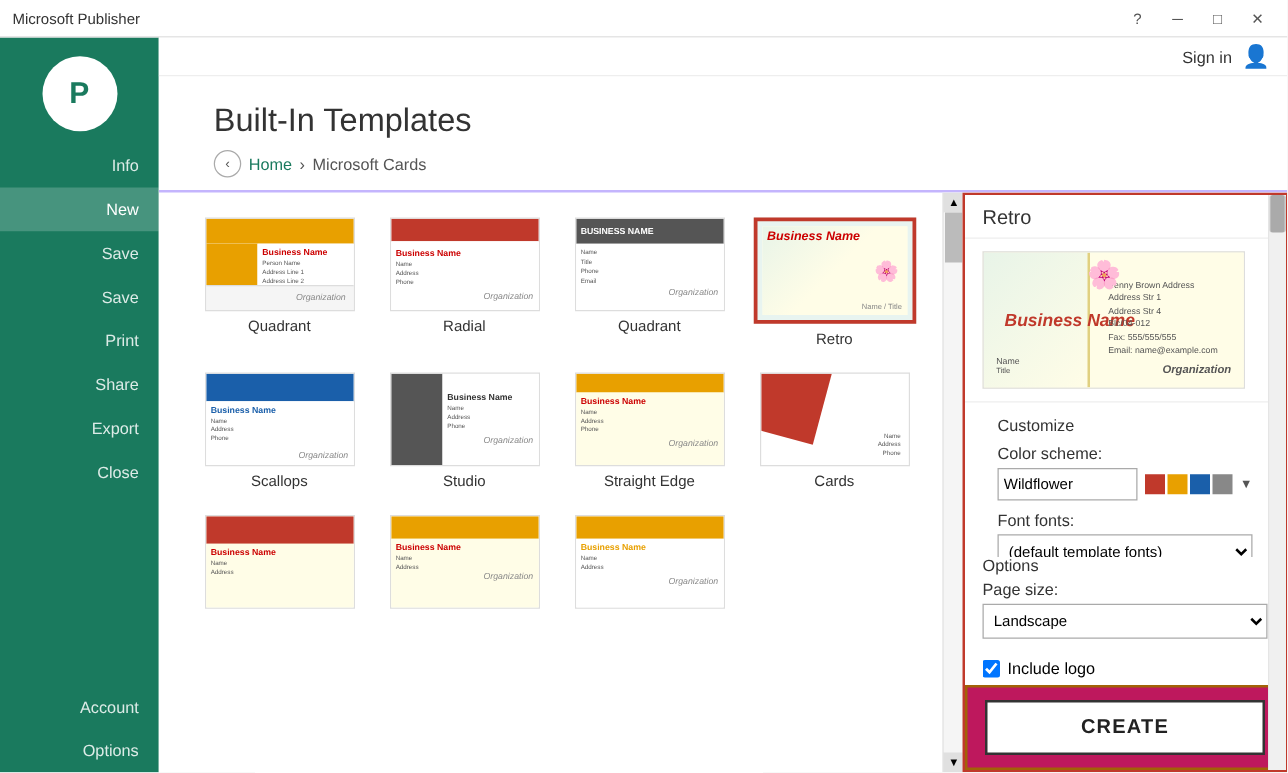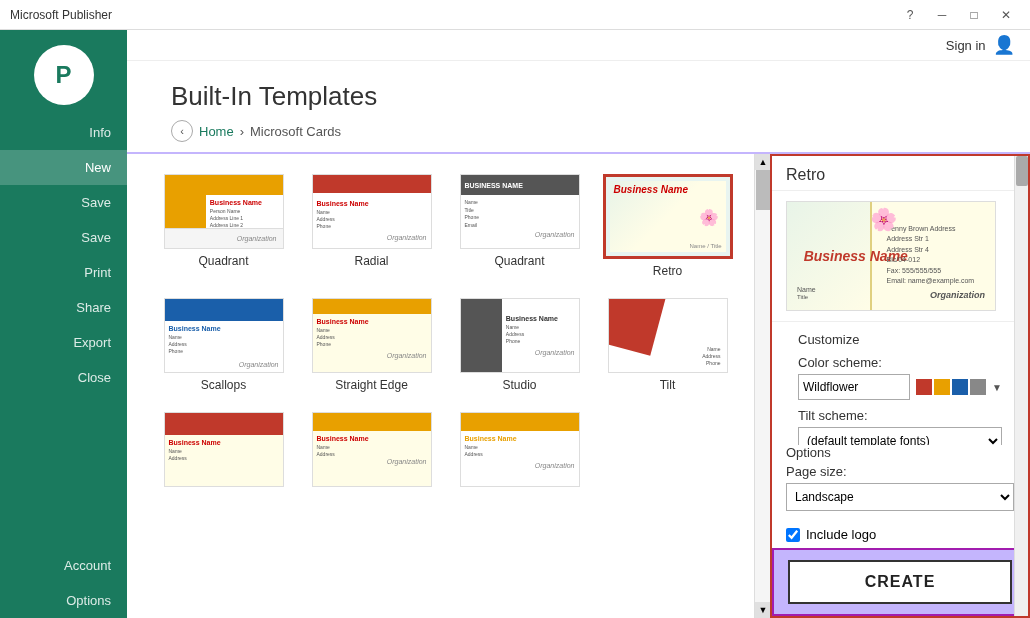--- a/index.html
+++ b/index.html
@@ -145,23 +145,23 @@
       width: 100%; height: 28px; border: 1px solid #aaa;
       font-size: 12px; padding: 0 4px; background: #fff; cursor: pointer;
     }
     .options-section { padding: 0 14px 10px; }
     .options-title { font-size: 13px; color: #333; font-weight: 500; margin-bottom: 4px; }
     .options-label { font-size: 13px; color: #333; margin-bottom: 4px; }
     .checkbox-row { display: flex; align-items: center; gap: 6px; padding: 6px 14px; }
     .checkbox-row input { width: 14px; height: 14px; cursor: pointer; }
     .create-btn-area {
       padding: 10px 14px;
-      border: 2px solid #a21caf;
+      border: 2px solid #a16207;
       margin: 0 0 0 0;
-      background: #c4b5fd;
+      background: #be185d;
     }
     .create-btn {
       width: 100%; height: 44px;
       background: #fff;
       border: 2px solid #333;
       font-size: 16px;
       font-weight: 600;
       letter-spacing: 1px;
       cursor: pointer;
       color: #222;
@@ -340,55 +340,55 @@
                   <div style="font-size:5px;color:#555;line-height:1.4;">Name<br>Address<br>Phone</div>
                   <div style="margin-top:auto;text-align:right;font-size:7px;color:#888;font-style:italic;">Organization</div>
                 </div>
               </div>
             </div>
             <div class="template-name">Scallops</div>
           </div>
 
           <div class="template-item">
             <div class="template-thumb">
+              <div style="width:100%;height:100%;background:#fff;display:flex;">
+                <div style="width:35%;background:#555;"></div>
+                <div style="flex:1;background:#fff;padding:4px;display:flex;flex-direction:column;justify-content:center;">
+                  <div style="font-size:7px;font-weight:bold;color:#333;margin-bottom:2px;">Business Name</div>
+                  <div style="font-size:5px;color:#555;line-height:1.4;">Name<br>Address<br>Phone</div>
+                  <div style="margin-top:4px;text-align:right;font-size:7px;color:#888;font-style:italic;">Organization</div>
+                </div>
+              </div>
+            </div>
+            <div class="template-name">Studio</div>
+          </div>
+
+          <div class="template-item">
+            <div class="template-thumb">
               <div style="width:100%;height:100%;background:#fffde7;display:flex;flex-direction:column;">
                 <div style="height:20%;background:#e8a000;"></div>
                 <div style="flex:1;background:#fffde7;padding:4px;">
                   <div style="font-size:7px;font-weight:bold;color:#c00;margin-bottom:2px;">Business Name</div>
                   <div style="font-size:5px;color:#555;line-height:1.4;">Name<br>Address<br>Phone</div>
                   <div style="margin-top:4px;text-align:right;font-size:7px;color:#888;font-style:italic;">Organization</div>
                 </div>
               </div>
             </div>
             <div class="template-name">Straight Edge</div>
           </div>
 
           <div class="template-item">
             <div class="template-thumb">
-              <div style="width:100%;height:100%;background:#fff;display:flex;">
-                <div style="width:35%;background:#555;"></div>
-                <div style="flex:1;background:#fff;padding:4px;display:flex;flex-direction:column;justify-content:center;">
-                  <div style="font-size:7px;font-weight:bold;color:#333;margin-bottom:2px;">Business Name</div>
-                  <div style="font-size:5px;color:#555;line-height:1.4;">Name<br>Address<br>Phone</div>
-                  <div style="margin-top:4px;text-align:right;font-size:7px;color:#888;font-style:italic;">Organization</div>
-                </div>
-              </div>
-            </div>
-            <div class="template-name">Studio</div>
-          </div>
-
-          <div class="template-item">
-            <div class="template-thumb">
               <div style="width:100%;height:100%;background:#fff;overflow:hidden;position:relative;">
                 <div style="position:absolute;top:-10px;left:-10px;width:60px;height:60px;background:#c0392b;transform:rotate(15deg);"></div>
                 <div style="position:absolute;bottom:5px;right:6px;font-size:5px;color:#555;text-align:right;line-height:1.4;">Name<br>Address<br>Phone</div>
                 <div style="position:absolute;bottom:5px;right:6px;margin-top:4px;font-size:7px;color:#888;font-style:italic;top:50%;"></div>
               </div>
             </div>
-            <div class="template-name">Tilt</div>
+            <div class="template-name">Cards</div>
           </div>
 
           <div class="template-item">
             <div class="template-thumb">
               <div style="width:100%;height:100%;background:#fffde7;display:flex;flex-direction:column;">
                 <div style="height:30%;background:#c0392b;"></div>
                 <div style="flex:1;background:#fffde7;padding:4px;">
                   <div style="font-size:7px;font-weight:bold;color:#c00;margin-bottom:2px;">Business Name</div>
                   <div style="font-size:5px;color:#555;line-height:1.4;">Name<br>Address</div>
                 </div>
@@ -461,21 +461,21 @@
             </div>
             <div class="color-swatches">
               <div class="swatch" style="background:#c0392b;"></div>
               <div class="swatch" style="background:#e8a000;"></div>
               <div class="swatch" style="background:#1a5faa;"></div>
               <div class="swatch" style="background:#888;"></div>
             </div>
             <span class="dropdown-arrow">▼</span>
           </div>
 
-          <div class="panel-label">Tilt scheme:</div>
+          <div class="panel-label">Font fonts:</div>
           <select class="panel-select">
             <option>(default template fonts)</option>
           </select>
 
           
           
         </div>
 
         <div class="options-section">
           <div class="options-title">Options</div>

